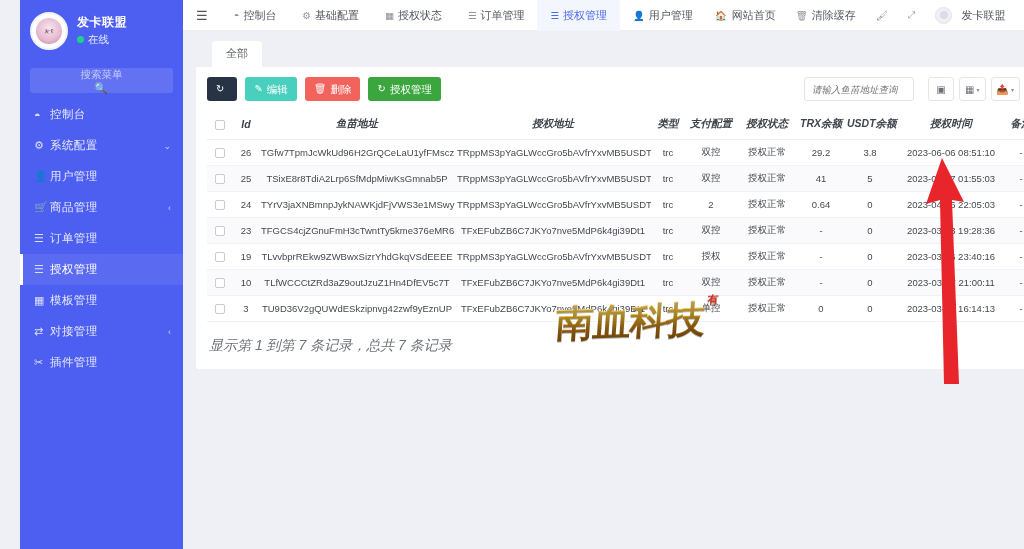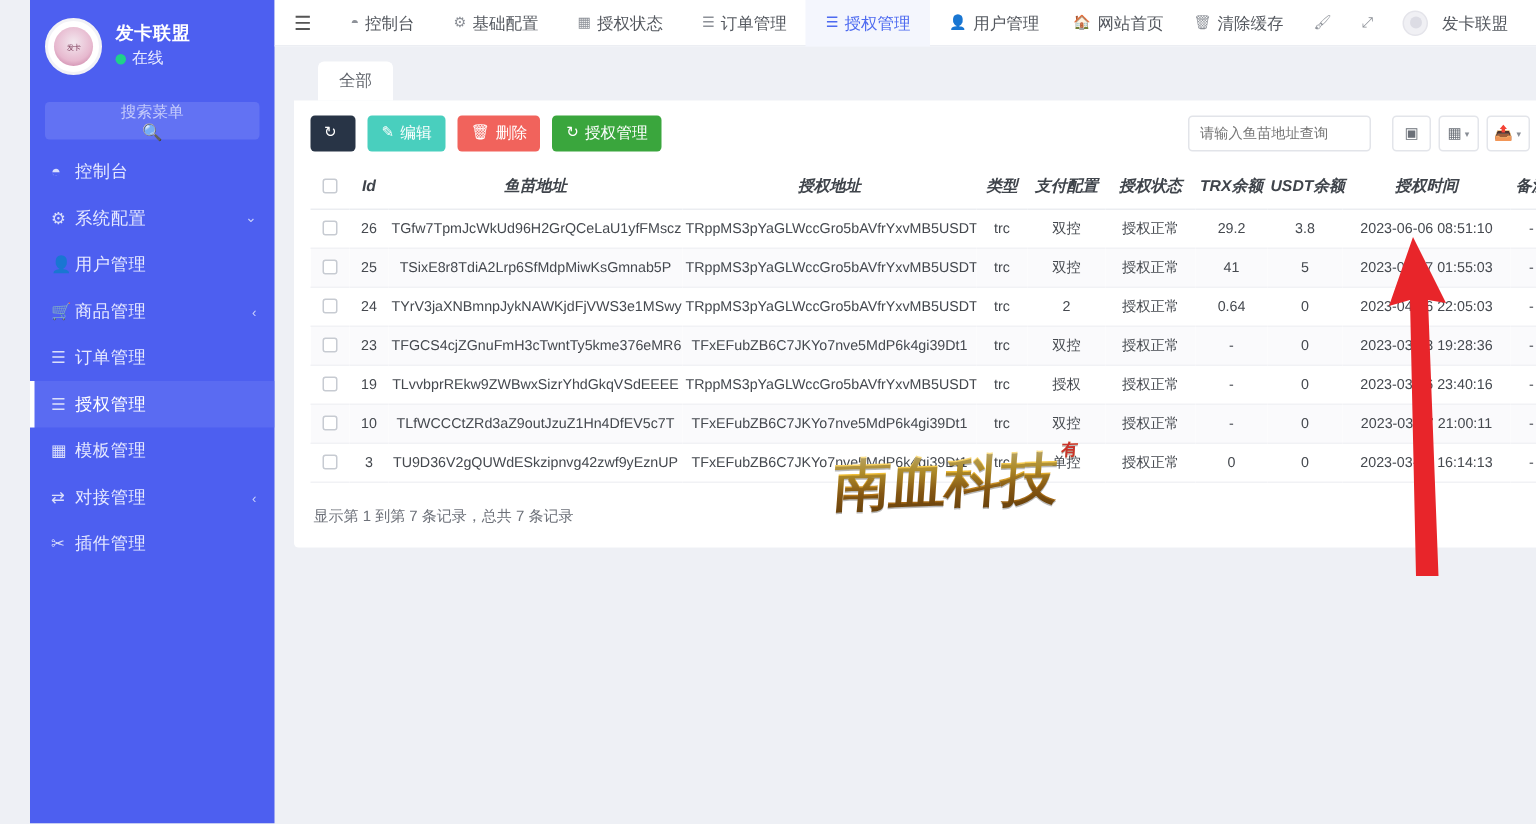--- a/index.html
+++ b/index.html
@@ -133,26 +133,27 @@
     white-space: nowrap;
   }
   .btn .gi { font-size: 10px; }
   .btn.dark { background: #283446; padding: 0 9px; }
   .btn.teal { background: #49cfbe; }
   .btn.red { background: #f1635c; }
   .btn.green { background: #3aa63d; }
 
   .tb-right { margin-left: auto; display: flex; align-items: center; }
   .srch {
-    width: 122px; height: 24px;
+    width: 110px; height: 24px;
     border: 1px solid #e2e4e9; border-radius: 3px;
     background: #fff; font-size: 9.5px; color: #a9adb5;
     padding: 0 7px; outline: none;
     font-family: inherit;
     margin-right: 9px;
+    font-style: italic;
   }
   .ibtn {
     height: 24px; min-width: 26px;
     border: 1px solid #e3e5ea; background: #fff;
     border-radius: 3px; display: inline-flex; align-items: center; justify-content: center;
     gap: 2px; font-size: 10px; color: #6b7078; cursor: pointer; margin-left: 5px;
     padding: 0 5px;
   }
   .ibtn .cv { font-size: 6px; color: #888d95; }
 
@@ -185,21 +186,21 @@
   .c-addr1 { width: 196px; }
   .c-addr2 { width: 196px; }
   .c-type { width: 34px; }
   .c-atype { width: 52px; }
   .c-state { width: 60px; }
   .c-trx { width: 48px; }
   .c-usdt { width: 50px; }
   .c-time { width: 112px; }
   .c-note { width: 28px; }
 
-  .footnote { font-size: 10px; color: #6d7179; padding: 15px 2px 2px 2px; }
+  .footnote { font-size: 14px; color: #6d7179; padding: 15px 2px 2px 2px; font-style: italic; }
 
   
   .wm {
     position: absolute;
     left: 340px; top: 228px;
     width: 200px; height: 52px;
     pointer-events: none;
     display: flex; align-items: center; justify-content: center;
     font-size: 38px; font-weight: bold;
     letter-spacing: -1px;

